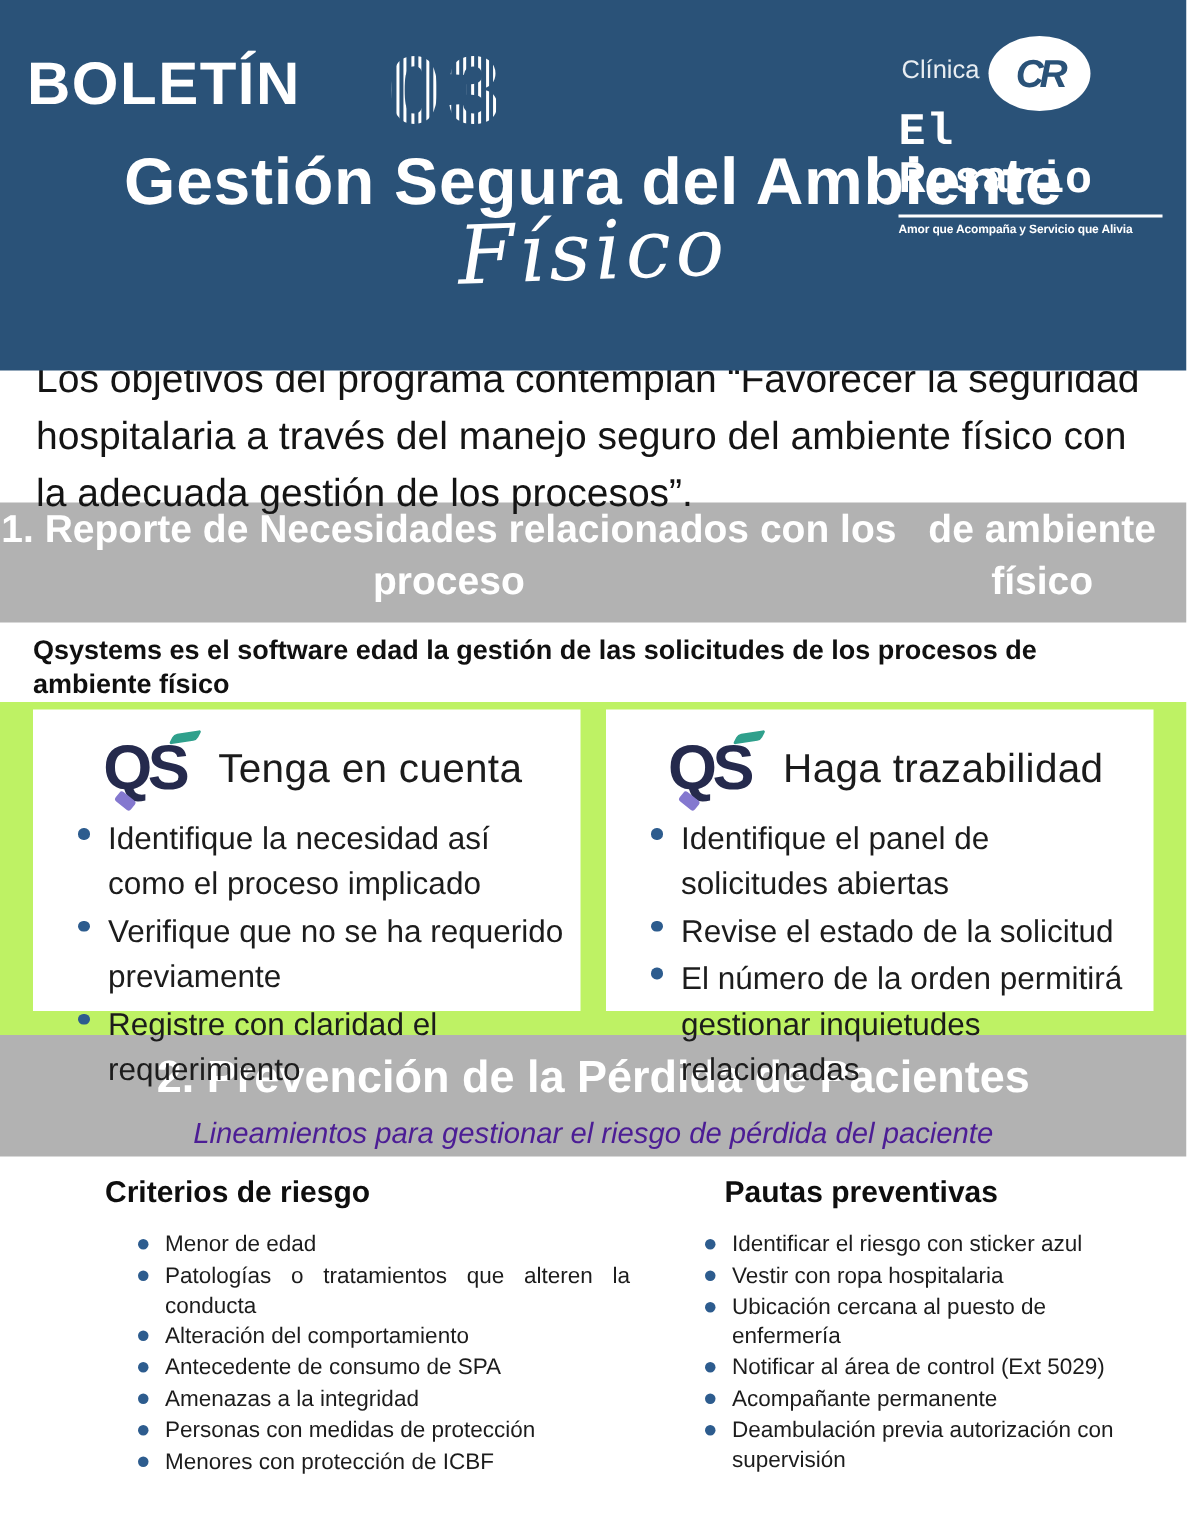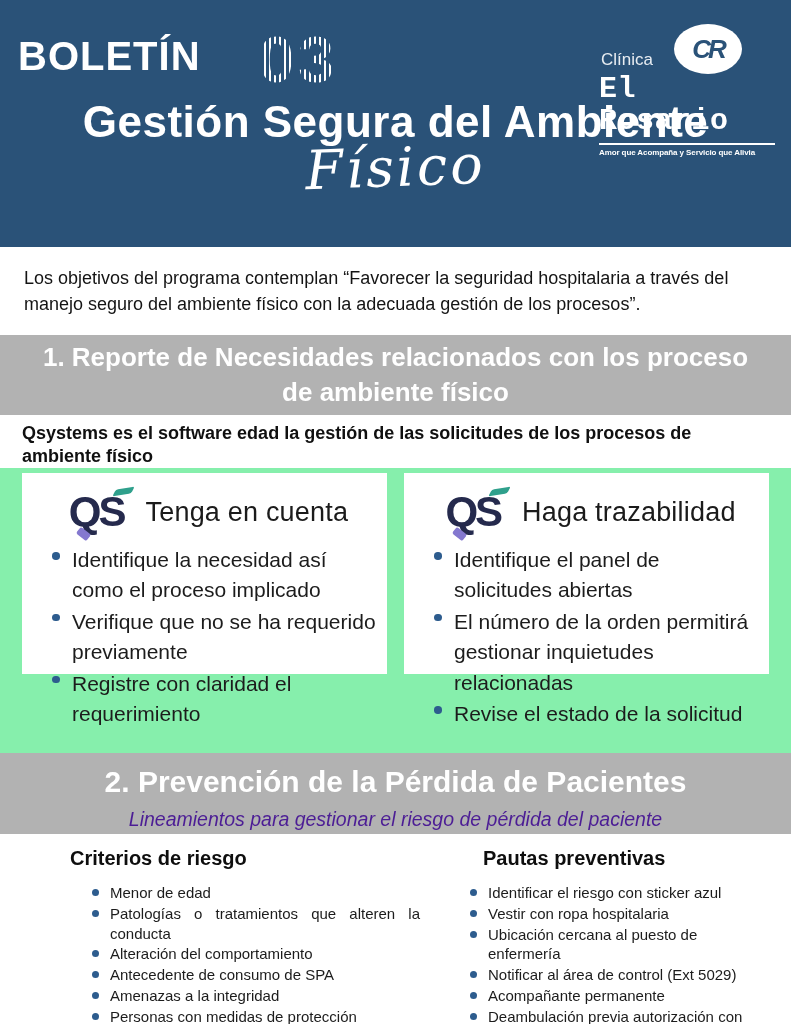--- a/index.html
+++ b/index.html
@@ -15,49 +15,49 @@
   .header { height:247px; background:#2a5278; color:#fff; position:relative; }
   .brand-row { display:flex; align-items:flex-start; padding:36px 0 0 18px; }
   .boletin { font-size:40px; font-weight:800; letter-spacing:1px; line-height:1; }
   .num01 {
     margin-left:58px; margin-top:-8px;
     font-size:64px; font-weight:800; letter-spacing:4px; line-height:1;
     background:repeating-linear-gradient(90deg,#ffffff 0 2px, rgba(255,255,255,0) 2px 5px);
     -webkit-background-clip:text; background-clip:text; color:transparent;
   }
   .logo { position:absolute; top:24px; right:16px; width:176px; }
-  .logo-top { display:flex; align-items:flex-end; justify-content:flex-start;gap:15px; }
+  .logo-top { display:flex; align-items:center; justify-content:flex-start; }
   .logo-clinica { font-size:17px; font-weight:400; color:#e8edf2; margin:0 6px 4px 2px; }
   .logo-ellipse {
     width:68px; height:50px; background:#fff; border-radius:50%;
     display:flex; align-items:center; justify-content:center;
     color:#2a5278; font-weight:bold; font-style:italic; font-size:26px; letter-spacing:-3px;
   }
   .logo-rosario { font-size:30px; font-weight:bold; line-height:1.05; letter-spacing:0.5px;font-family:Liberation Mono, monospace; }
   .logo-rule { border-top:2px solid #fff; margin:6px 0 3px; }
   .logo-tagline { font-size:8px; font-weight:bold; white-space:nowrap; letter-spacing:-0.1px; }
   .main-title { text-align:center; font-size:44px; font-weight:bold; letter-spacing:0.5px; margin-top:8px; line-height:1; }
   .script-title {
     text-align:center; font-family:"DejaVu Serif", serif; font-style:italic; font-weight:400;
     font-size:54px; margin-top:-6px; letter-spacing:3px; transform:rotate(-2deg); line-height:1.1;
   }
 
   
   .intro { height:88px; display:flex; align-items:center; padding:0 24px; }
-  .intro p { margin:0; font-size:18px; line-height:1.45; color:#141414; max-width:745px; }
+  .intro p { margin:0; font-size:26px; line-height:1.45; color:#141414; max-width:745px; }
 
   
   .banner { background:#b2b2b2; color:#fff; text-align:center; font-weight:bold; }
-  .banner1 { height:80px; display:flex; flex-direction:column; justify-content:center; font-size:26px; line-height:1.35; }
+  .banner1 { height:80px; display:flex; flex-direction:row; justify-content:center; font-size:26px; line-height:1.35; }
 
   
   .lead { height:53px; padding:7px 22px 0; font-size:18px; font-weight:bold; line-height:1.3; color:#101010; }
 
   
-  .cards-zone { height:285px; background:#86efac; padding:5px 22px 0; display:flex; gap:17px; }
+  .cards-zone { height:222px; background:#bef264; padding:5px 22px 0; display:flex; gap:17px; }
   .card { background:#fff; flex:1; height:201px; padding:12px 6px 0 14px; }
   .card-head { display:flex; align-items:center; justify-content:center; gap:16px; margin:6px 0 12px; }
   .qs-logo { position:relative; font-weight:800; font-size:42px; line-height:1; color:#252a4d; letter-spacing:-3px; padding-right:6px; }
   .qs-logo::before { content:''; position:absolute; top:-3px; right:-2px; width:17px; height:7px;
     background:#2fa08c; transform:skewX(-35deg) rotate(-10deg); border-radius:2px; }
   .qs-logo::after { content:''; position:absolute; bottom:-5px; left:8px; width:13px; height:8px;
     background:#8478cf; transform:rotate(38deg); border-radius:2px; }
   .card-title { font-size:27px; color:#1b1b1b; letter-spacing:0.2px; }
   ul.blist { list-style:none; margin:0; padding:0; }
   .card ul.blist { margin-left:16px; }
@@ -135,22 +135,22 @@
         <li>Registre con claridad el requerimiento</li>
       </ul>
   </div>
   <div class="card">
     <div class="card-head">
       <span class="qs-logo">QS</span>
       <span class="card-title">Haga trazabilidad</span>
     </div>
     <ul class="blist">
         <li>Identifique el panel de solicitudes abiertas</li>
+        <li>Revise el estado de la solicitud</li>
         <li>El número de la orden permitirá gestionar inquietudes relacionadas</li>
-        <li>Revise el estado de la solicitud</li>
       </ul>
   </div>
 </div>
 
 <div class="banner banner2">
   <div class="b2-title">2. Prevención de la Pérdida de Pacientes</div>
   <div class="b2-sub">Lineamientos para gestionar el riesgo de pérdida del paciente</div>
 </div>
 
 <div class="columns">

